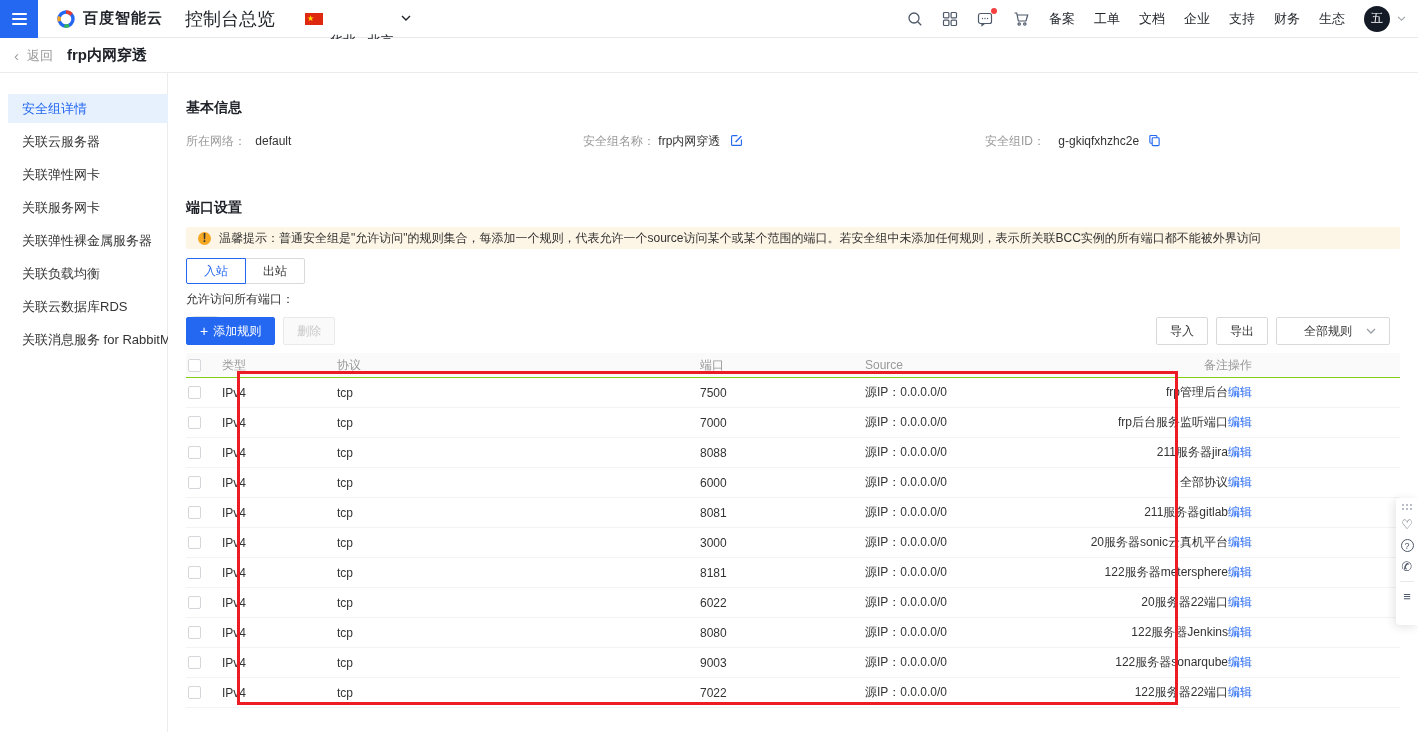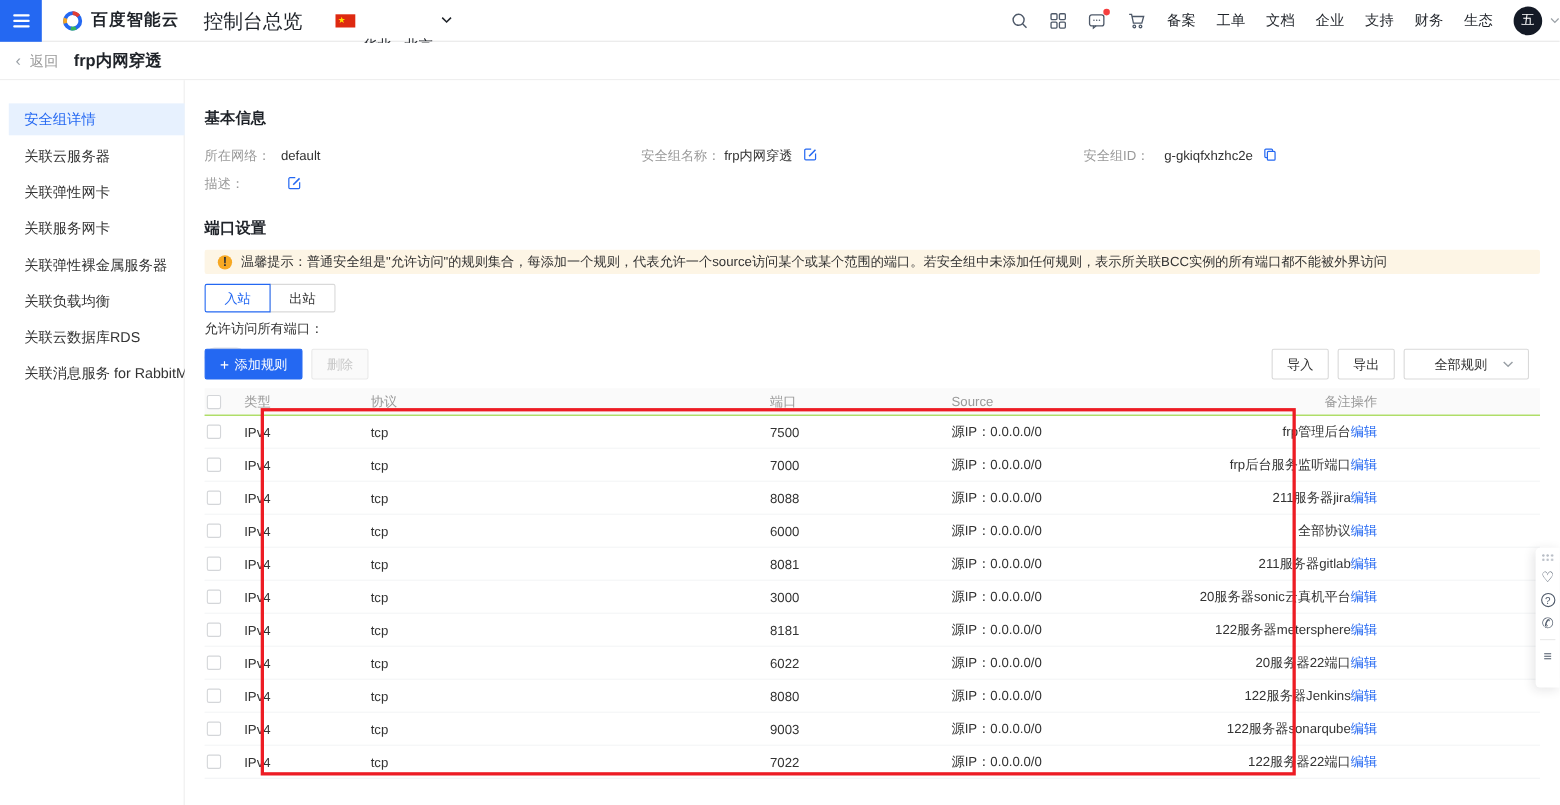--- a/index.html
+++ b/index.html
@@ -13,21 +13,21 @@
   .burger { width:38px; height:38px; background:#2468f2; display:flex; flex-direction:column;
     justify-content:center; align-items:center; gap:3px; cursor:pointer; flex:0 0 auto; }
   .burger i { display:block; width:15px; height:2px; background:#fff; border-radius:1px; }
   .logo { display:flex; align-items:center; gap:7px; margin-left:18px; }
   .logo-text { font-size:15px; font-weight:bold; color:#1f2329; letter-spacing:1px; }
   .console-link { margin-left:22px; font-size:18px; color:#1f2329; cursor:pointer; }
   .region { display:flex; align-items:center; gap:7px; margin-left:30px; cursor:pointer; }
   .flag { width:18px; height:12px; background:#de2910; color:#ffde00; font-size:8px;
     line-height:12px; padding-left:2px; display:inline-block; }
   .region-label { font-size:13px; color:#1f2329;margin-top:45px; }
-  .hright { margin-left:auto; display:flex; align-items:center; gap:19px; padding-right:0; }
+  .hright { margin-left:auto; display:flex; align-items:center; gap:19px; padding-right:12px; }
   .hicon { display:flex; align-items:center; position:relative; cursor:pointer; }
   .badge { position:absolute; right:-3px; top:-3px; width:6px; height:6px; border-radius:50%;
     background:#f53f3f; }
   .hnav { font-size:13px; color:#1f2329; cursor:pointer; white-space:nowrap; }
   .avatar { width:26px; height:26px; border-radius:50%; background:#141a26; color:#fff;
     display:flex; align-items:center; justify-content:center; font-size:12px; cursor:pointer; }
   .av-chev { margin-left:-12px; }
 
   
   .crumb { position:absolute; left:0; top:39px; width:1418px; height:34px; background:#fff;
@@ -237,31 +237,20 @@
       <span class="f-val">g-gkiqfxhzhc2e</span>
       <span class="mini-icon">
         <svg width="13" height="13" viewBox="0 0 14 14" fill="none" stroke="#2468f2" stroke-width="1.2">
           <rect x="4.5" y="4" width="7.5" height="8.5" rx="1"></rect>
           <path d="M9.5 4 V2.6 a1 1 0 0 0 -1-1 H3 a1 1 0 0 0 -1 1 V9 a1 1 0 0 0 1 1 h1.5"></path>
         </svg>
       </span>
     </span>
   </div>
 
-  <div class="info-row ir2" style="left:0; right:0;">
-    <span class="fld fld-1">
-      <span class="f-label">描述：</span>
-      <span class="mini-icon">
-        <svg width="13" height="13" viewBox="0 0 14 14" fill="none" stroke="#2468f2" stroke-width="1.2">
-          <path d="M12.3 6 v5.2 a1.1 1.1 0 0 1 -1.1 1.1 H2.8 a1.1 1.1 0 0 1 -1.1-1.1 V2.8 a1.1 1.1 0 0 1 1.1-1.1 H8"></path>
-          <path d="M6 8.6 L12.2 2.3" stroke-width="1.5"></path>
-        </svg>
-      </span>
-    </span>
-  </div>
 
   <div class="sec-title t-port">端口设置</div>
 
   <div class="banner">
     <span class="warn-ic">!</span>
     <span>温馨提示：普通安全组是"允许访问"的规则集合，每添加一个规则，代表允许一个source访问某个或某个范围的端口。若安全组中未添加任何规则，表示所关联BCC实例的所有端口都不能被外界访问</span>
   </div>
 
   <div class="tabs">
     <div class="tab first active">入站</div>

